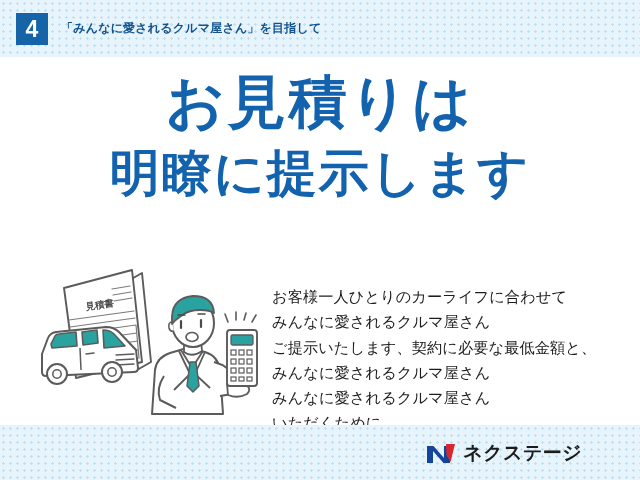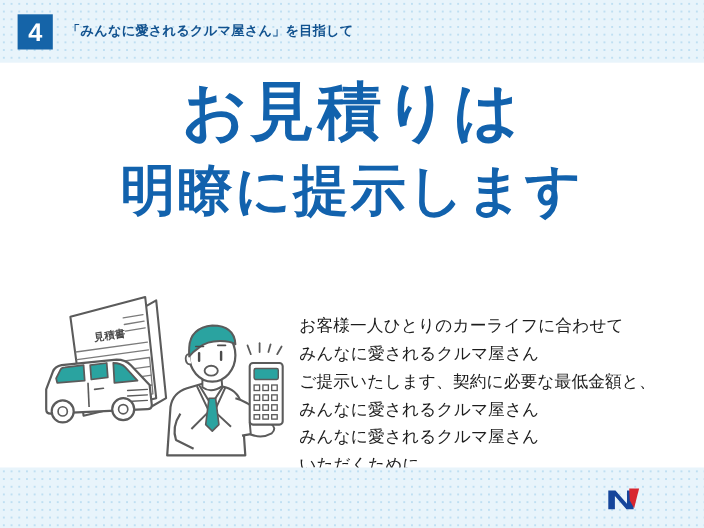--- a/index.html
+++ b/index.html
@@ -284,16 +284,17 @@
     <div>みんなに愛されるクルマ屋さん</div>
     <div>いただくために。</div>
   </div>
 
   <div class="footer dots">
     <div class="brand">
       <svg class="brand-mark" viewBox="0 0 30 22" xmlns="http://www.w3.org/2000/svg">
         <path d="M1 21 L1 4 L7.5 4 L18 16 L18 4 L24 4 L24 21 L17.5 21 L7 9 L7 21 Z" fill="#15459b"></path>
         <path d="M20 2 L29 2 L24.5 20 L20.5 13 Z" fill="#d8262f"></path>
       </svg>
+      <span class="brand-name">ネクステージ</span>
     </div>
   </div>
 
 </div>
 
 </body></html>

